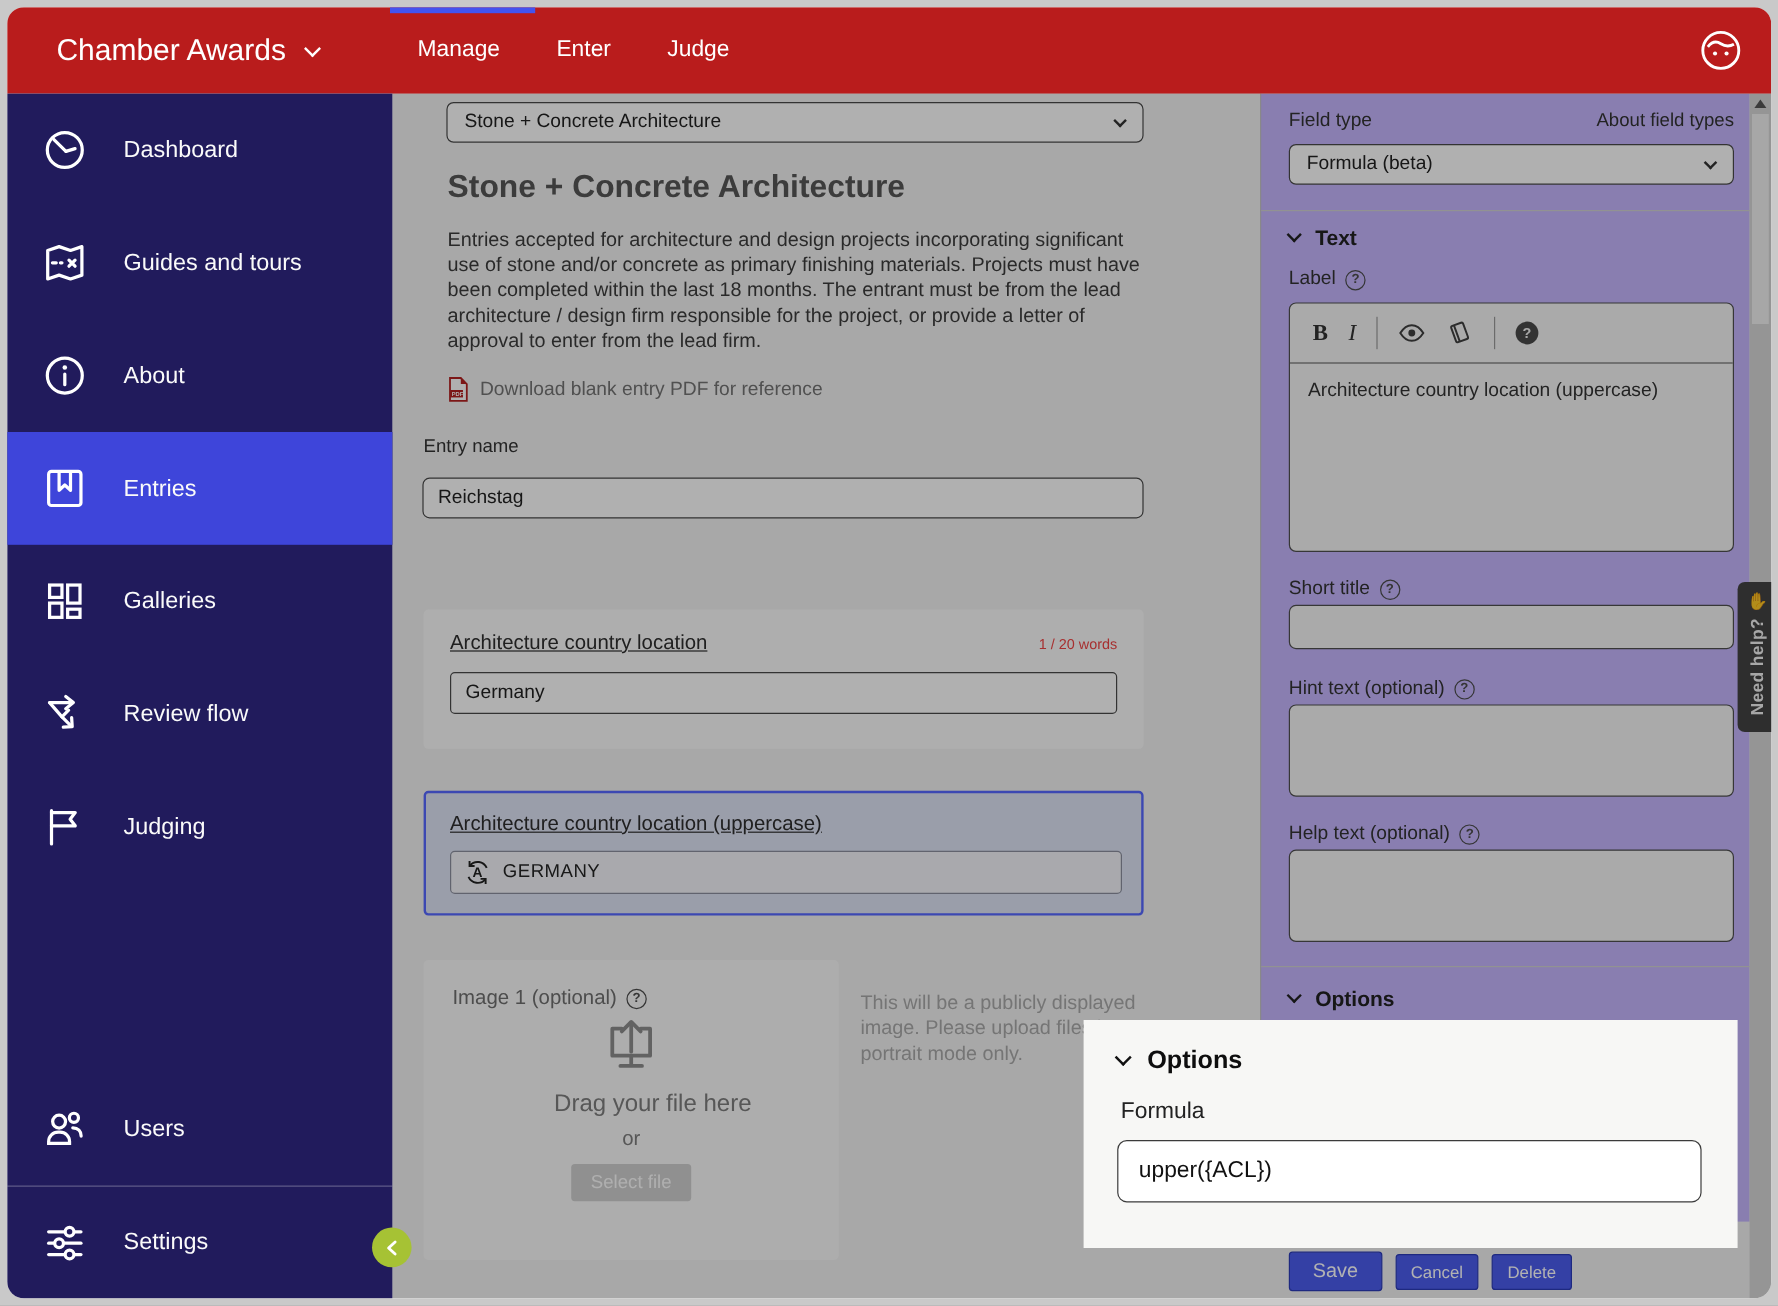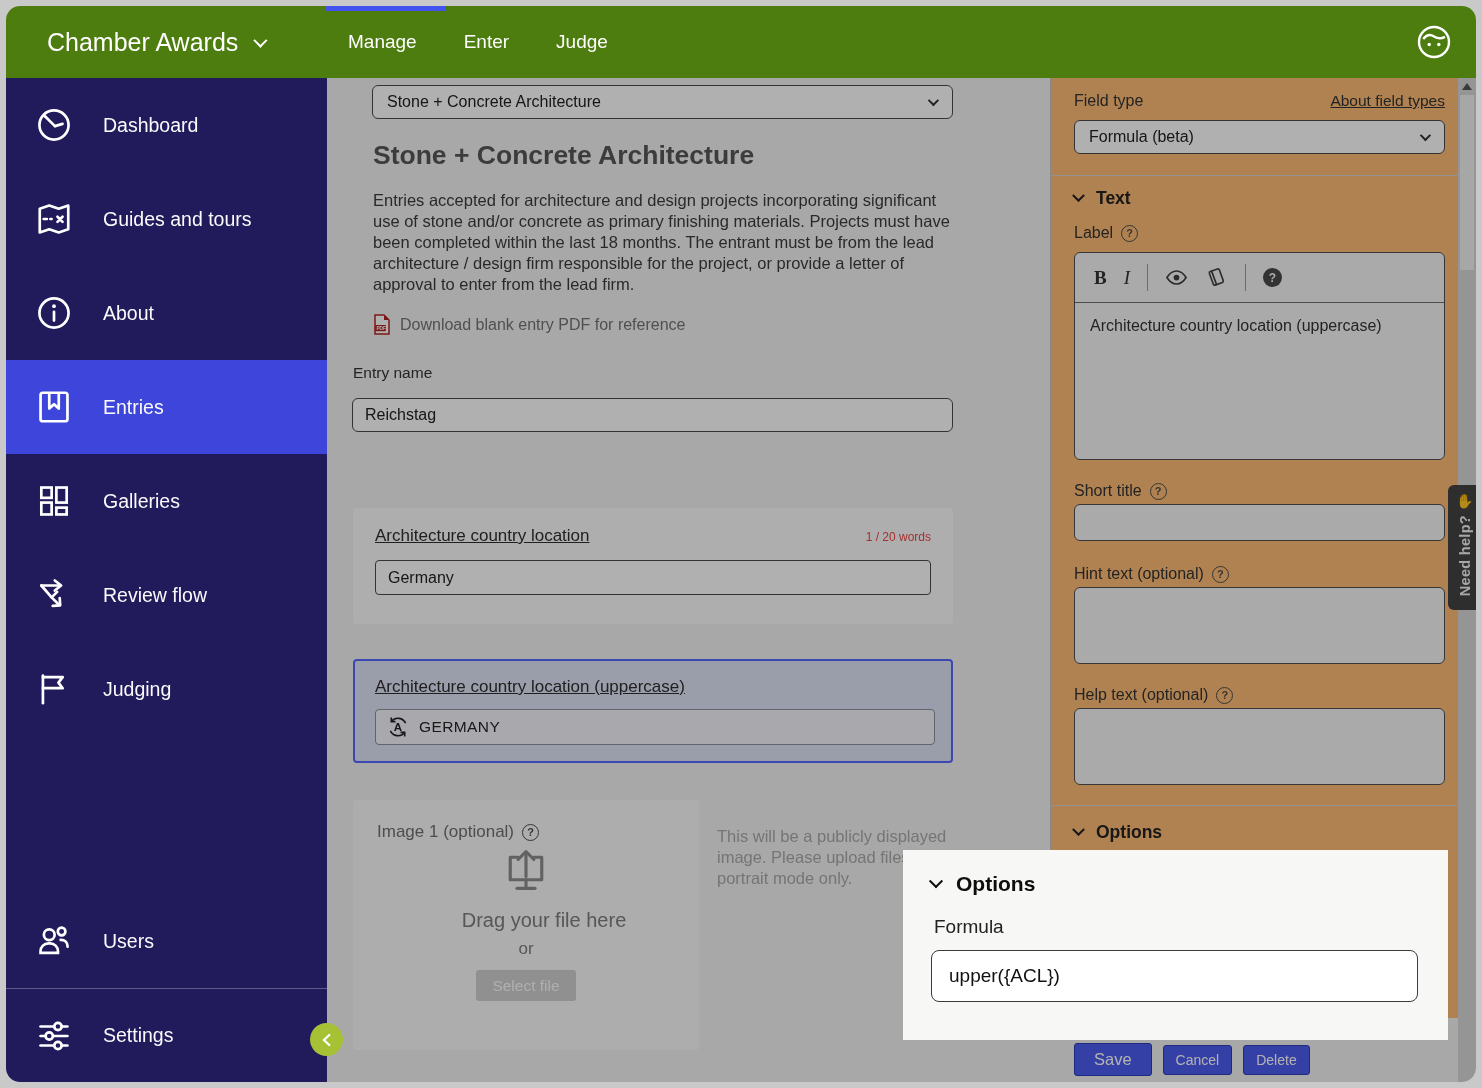--- a/index.html
+++ b/index.html
@@ -3,21 +3,21 @@
 <meta charset="utf-8">
 <style>
   * { margin:0; padding:0; box-sizing:border-box; }
   html,body { width:1482px; height:1088px; }
   body { background:#c9c9c9; font-family:"Liberation Sans", sans-serif; position:relative; overflow:hidden; }
 
   .window { position:absolute; left:6px; top:6px; width:1470px; height:1076px;
             border-radius:14px; overflow:hidden; background:#f1f1f1; }
 
   
-  .navbar { position:absolute; left:0; top:0; width:1470px; height:72px; background:#4d7c0f; z-index:20;padding-left:16px; }
+  .navbar { position:absolute; left:0; top:0; width:1470px; height:72px; background:#b91c1c; z-index:20;padding-left:16px; }
   .active-bar { position:absolute; left:319px; top:0; width:121px; height:5px; background:#4353ef; }
   .brand { position:absolute; left:41px; top:0; height:72px; display:flex; align-items:center; gap:16px;
            color:#fff; font-size:25px; cursor:pointer; }
   .chev { display:inline-block; width:10px; height:10px; border-right:2.4px solid currentColor;
           border-bottom:2.4px solid currentColor; transform:rotate(45deg) translateY(-2px); }
   .topnav { position:absolute; left:342px; top:0; height:72px; display:flex; align-items:center; gap:47px; }
   .topnav a { color:#fff; font-size:19px; text-decoration:none; cursor:pointer; }
   .avatar { position:absolute; right:24px; top:18px; width:36px; height:36px; cursor:pointer; }
 
   
@@ -66,25 +66,25 @@
   .drag-text { margin-top:9px; font-size:20px; color:#7d7d7d;margin-left:36px; }
   .or-text { margin-top:7px; font-size:17px; color:#7d7d7d; }
   .select-file { margin-top:11px; width:100px; height:31px; background:#cfcfcf; border:none; border-radius:3px;
                  color:#fbfbfb; font-size:15.5px; font-family:"Liberation Sans", sans-serif; cursor:pointer; }
   .img-note { flex:1; padding:26px 4px 0 18px; font-size:16.5px; line-height:21px; color:#a8a8a8; }
 
   .qicon { display:inline-flex; width:17px; height:17px; border:1.5px solid #4c4c4c; border-radius:50%;
            align-items:center; justify-content:center; font-size:11px; color:#4c4c4c; font-weight:bold; cursor:pointer; }
 
   
-  .panel { position:absolute; left:1044px; top:72px; width:408px; height:940px; background:#fdba74;
+  .panel { position:absolute; left:1044px; top:72px; width:408px; height:940px; background:#c4b5fd;
            border-left:1px solid #c4c4c4; }
   .p-ft-row { position:absolute; left:23px; top:14px; width:371px; display:flex; justify-content:space-between; align-items:baseline; }
   .p-ft-row .lab { font-size:16px; color:#333; }
-  .p-ft-row .link { font-size:15.5px; color:#333; text-decoration:underline; cursor:pointer; }
+  .p-ft-row .link { font-size:15.5px; color:#333; cursor:pointer; }
   .p-select { position:absolute; left:23px; top:42px; width:371px; height:34px; }
   .p-divider { position:absolute; left:0; width:408px; border-top:1px solid #d2d2d2; }
   .sect-hdr { position:absolute; left:23px; display:flex; align-items:center; gap:13px; cursor:pointer; }
   .sect-hdr .chev { width:9px; height:9px; color:#222; transform:rotate(45deg) translate(-2px,-2px); }
   .sect-hdr b { font-size:17.5px; color:#222; }
   .lbl-row { position:absolute; left:23px; display:flex; align-items:center; gap:8px; font-size:16px; color:#333; }
   .editor { position:absolute; left:23px; top:174px; width:371px; height:208px; border:1.5px solid #4f4f4f;
             border-radius:6px; background:#f4f4f4; }
   .editor .bar { height:50px; border-bottom:1px solid #6e6e6e; display:flex; align-items:center; padding:0 19px; gap:17px; }
   .tb { font-family:"Liberation Serif", serif; font-size:19px; color:#333; cursor:pointer; }

